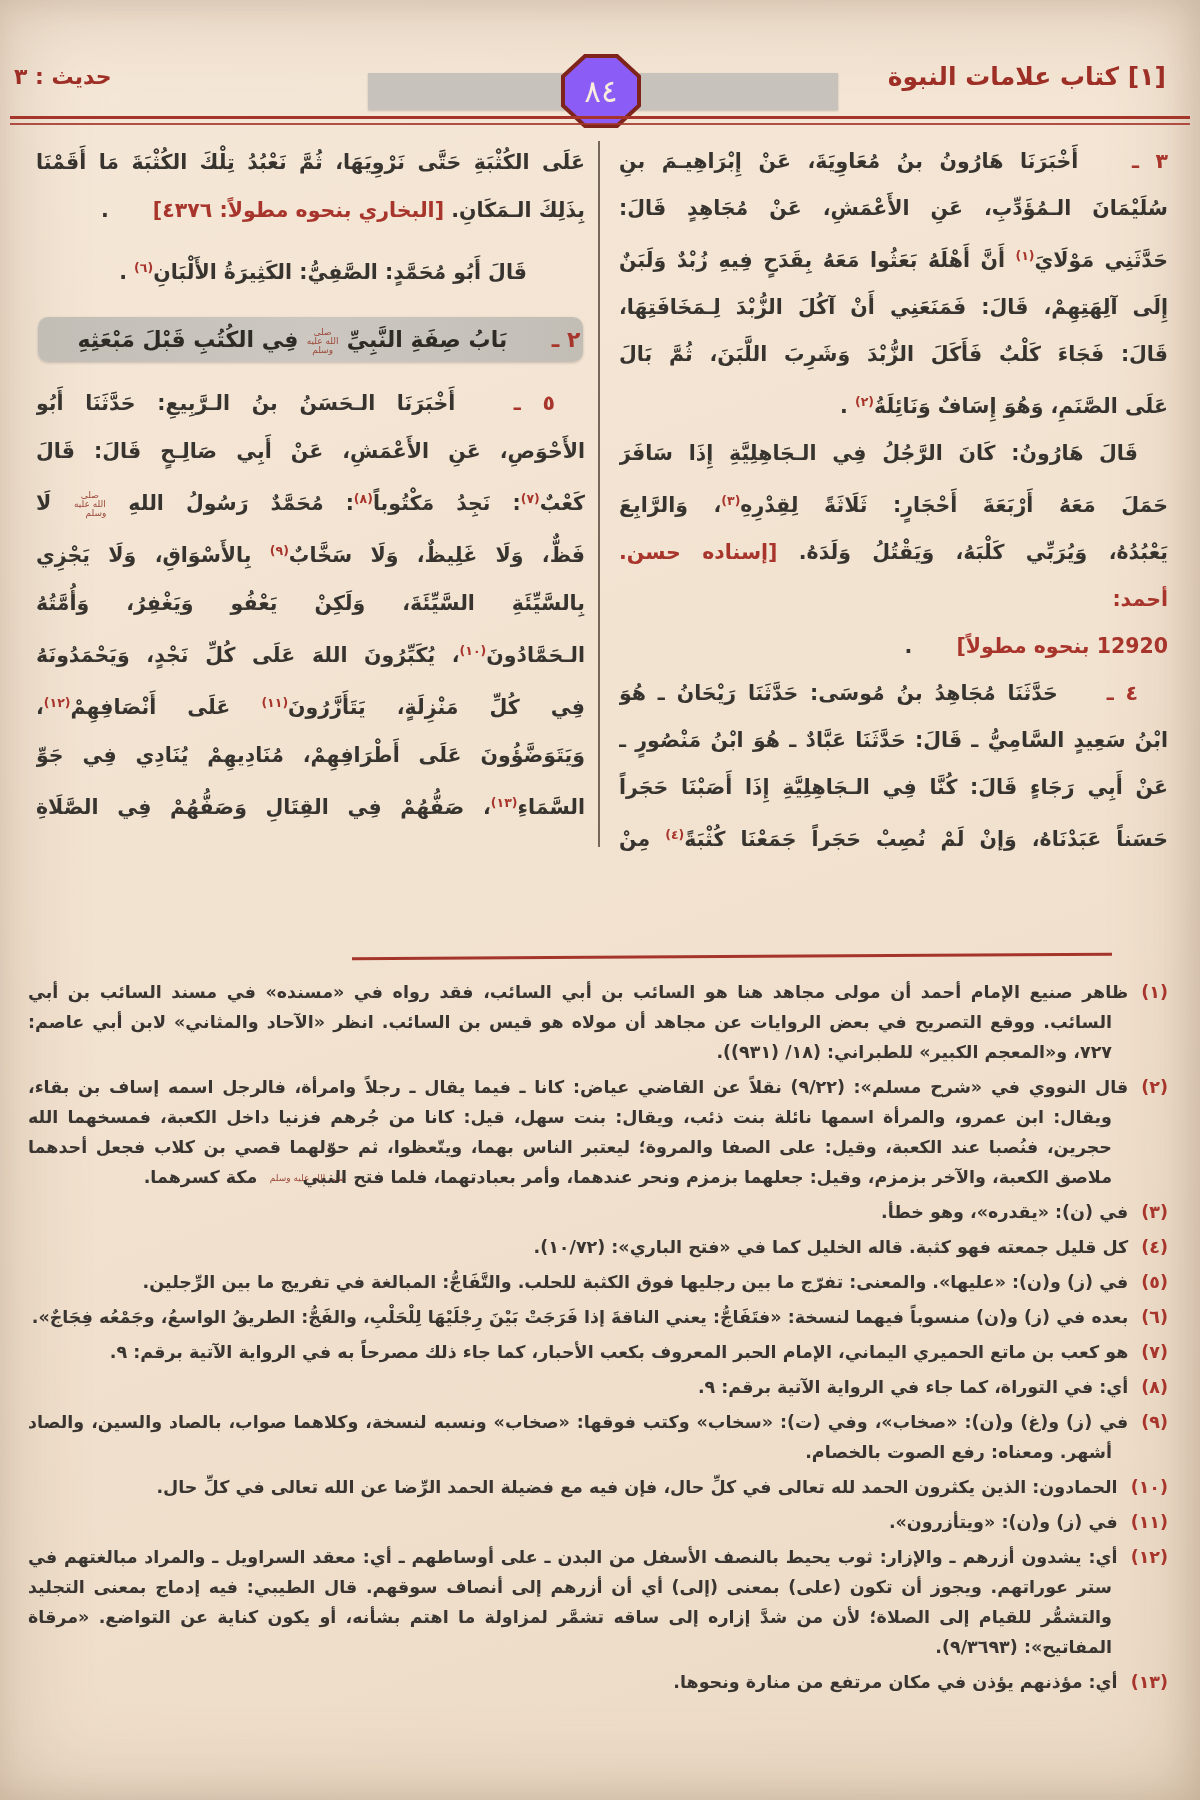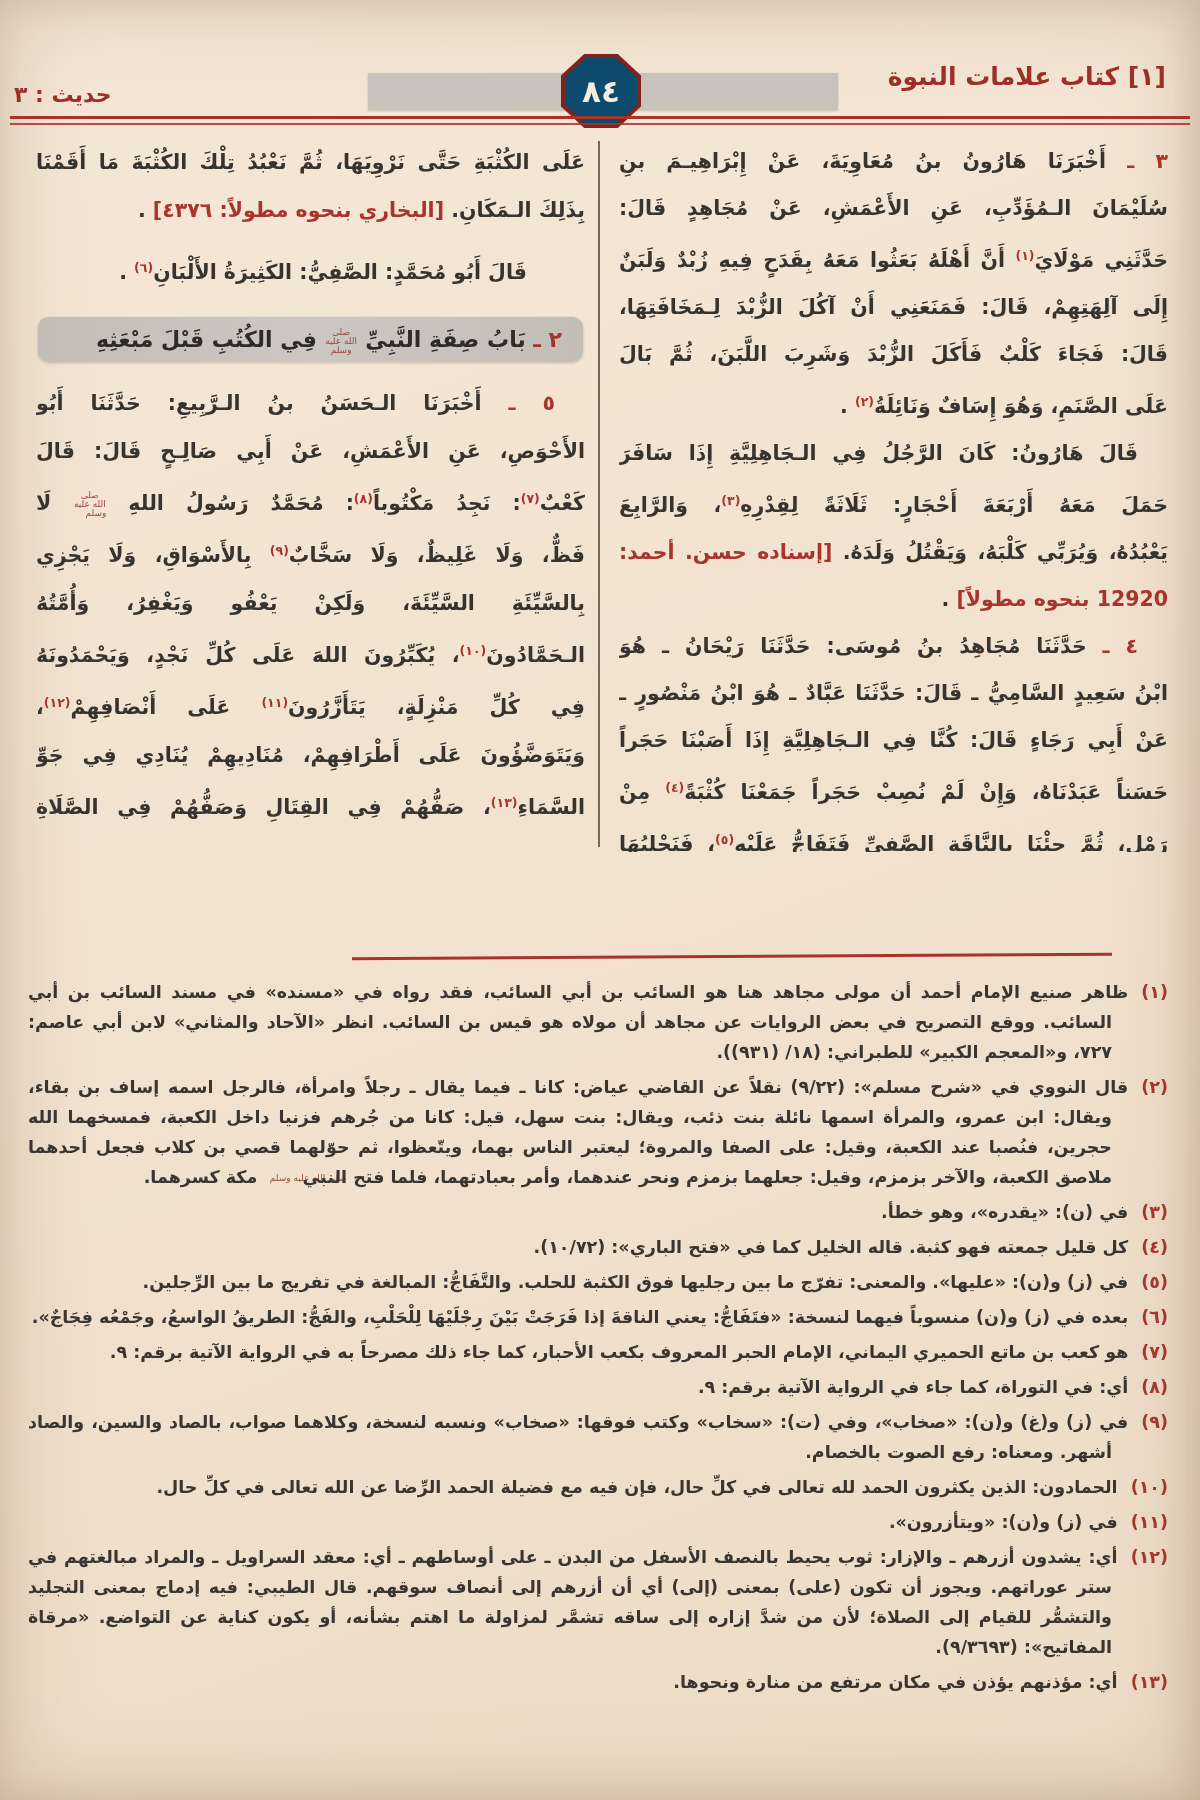--- a/index.html
+++ b/index.html
@@ -6,42 +6,42 @@
   .page{
     position:relative;width:1200px;height:1800px;margin:0 auto;
     background:linear-gradient(160deg,#f5e7d7 0%,#f2e2d0 45%,#ecdbc6 100%);
     box-shadow:inset 0 0 90px rgba(125,95,60,.28), inset -8px 0 30px rgba(90,60,40,.12);
     overflow:hidden;direction:rtl;
     font-family:"DejaVu Sans","Liberation Sans",sans-serif;
     color:#37332e;
   }
   
   .hdr-right{position:absolute;top:62px;right:34px;font-size:25px;font-weight:700;color:#9d2f26;}
-  .hdr-left{position:absolute;top:82px;left:14px;font-size:22px;font-weight:700;color:#9d2f26;}
+  .hdr-left{position:absolute;top:64px;left:14px;font-size:22px;font-weight:700;color:#9d2f26;}
   .numbar{position:absolute;top:73px;left:368px;width:470px;height:37px;background:#c7c3bc;box-shadow:0 1px 2px rgba(0,0,0,.18);}
   .badge-outer{position:absolute;top:54px;left:561px;width:80px;height:74px;background:#7e241b;
     clip-path:polygon(29% 0,71% 0,100% 29%,100% 71%,71% 100%,29% 100%,0 71%,0 29%);}
-  .badge-inner{position:absolute;inset:4px;background:#0c4a6e;
+  .badge-inner{position:absolute;inset:4px;background:#8b5cf6;
     clip-path:polygon(29% 0,71% 0,100% 29%,100% 71%,71% 100%,29% 100%,0 71%,0 29%);
     display:flex;align-items:center;justify-content:center;
-    color:#f7ecdd;font-size:31px;font-weight:700;}
+    color:#f7ecdd;font-size:31px;font-weight:400;}
   .rule1{position:absolute;top:116px;left:10px;width:1180px;height:3px;background:#a5352b;}
   .rule2{position:absolute;top:123px;left:10px;width:1180px;height:1.6px;background:#a5352b;opacity:.85;}
   
   .col{position:absolute;top:138px;width:549px;height:714px;overflow:hidden;font-size:20.5px;font-weight:700;}
   #col-right{right:32px;}
   #col-left{left:36px;}
   .divider{position:absolute;top:141px;left:598px;width:2px;height:706px;background:rgba(85,72,60,.8);}
   .bline{min-height:47px;line-height:47px;text-align:justify;text-align-last:justify;}
   #col-left .bline{min-height:48px;line-height:48px;}
   .end{text-align-last:right;}
   .ind{padding-right:30px;}
   .ind2{padding-right:58px;}
   .gap{margin-top:10px;}
-  .red{color:#a8352c;}
+  .red{color:#a8352c;margin-left:37px;}
   .fnref{color:#a8352c;font-size:12.5px;vertical-align:7px;letter-spacing:-1px;font-weight:700;}
   .saw{display:inline-block;width:33px;font-size:9px;line-height:9px;color:#9c4a3c;
        text-align:center;vertical-align:middle;font-weight:400;white-space:normal;}
   .heading-bar{height:45px;line-height:45px;margin:21px 2px 17px;border-radius:10px;
     background:linear-gradient(90deg,#c2beb6 0%,#ccc8c1 50%,#c2beb6 100%);
     text-align:center;text-align-last:center;font-size:22px;font-weight:700;color:#2e2a25;
     box-shadow:0 1px 3px rgba(0,0,0,.18);padding-left:37px;}
   
   .fsep{position:absolute;top:955px;left:352px;width:760px;height:2.6px;background:#a5352b;transform:rotate(-.35deg);}
   #footnotes{position:absolute;top:977px;left:28px;width:1140px;height:808px;overflow:hidden;

